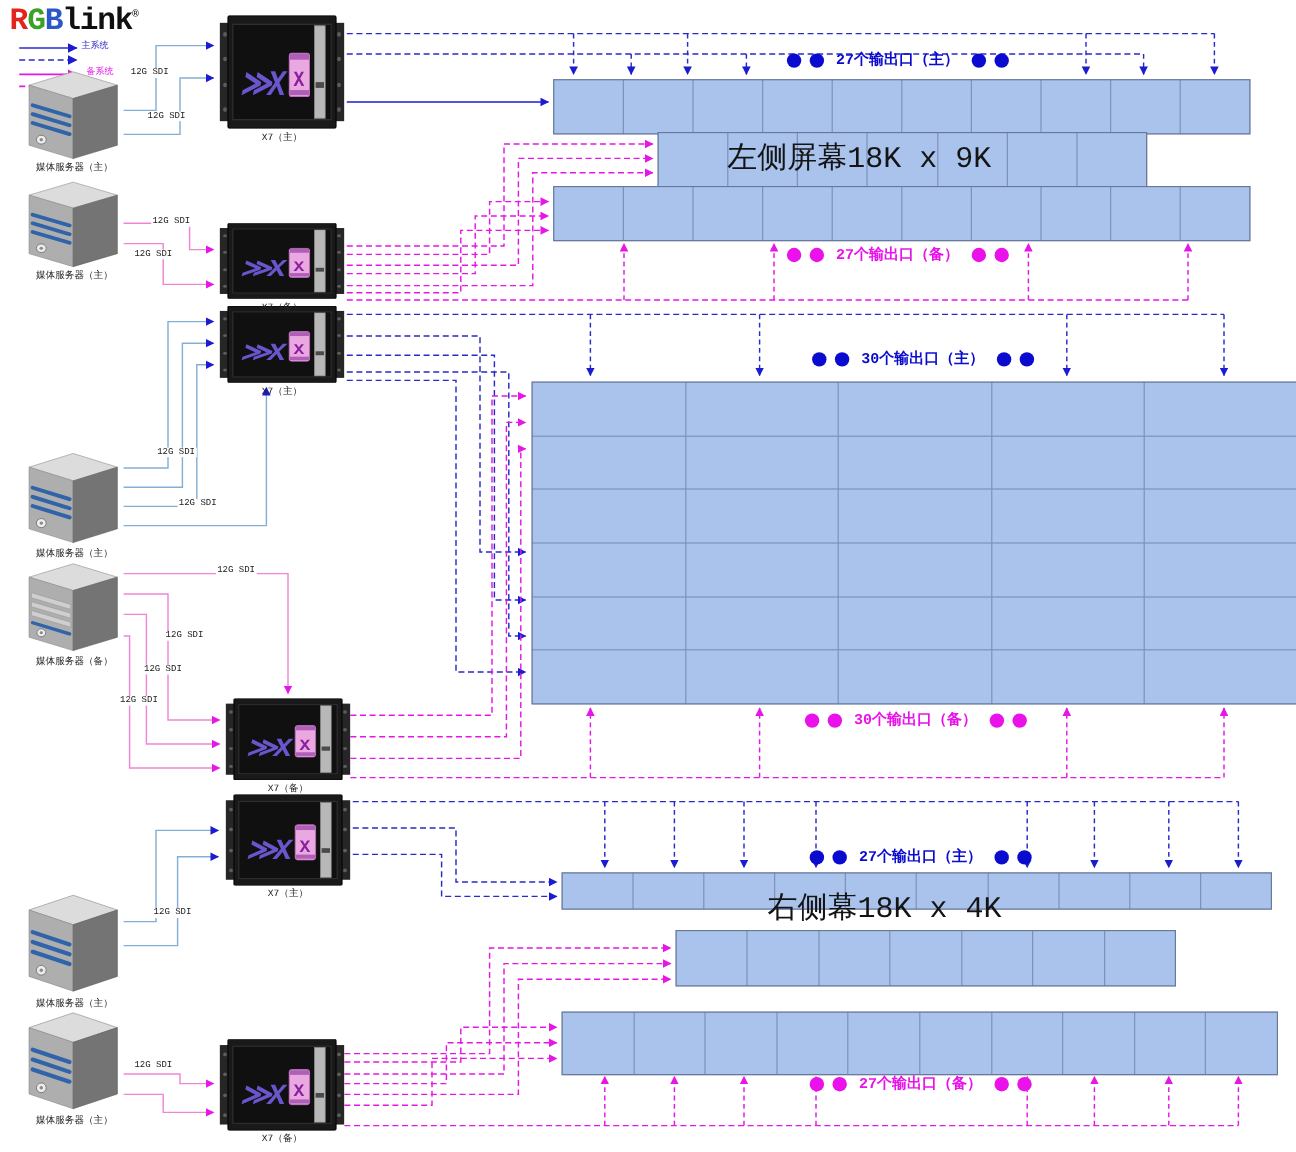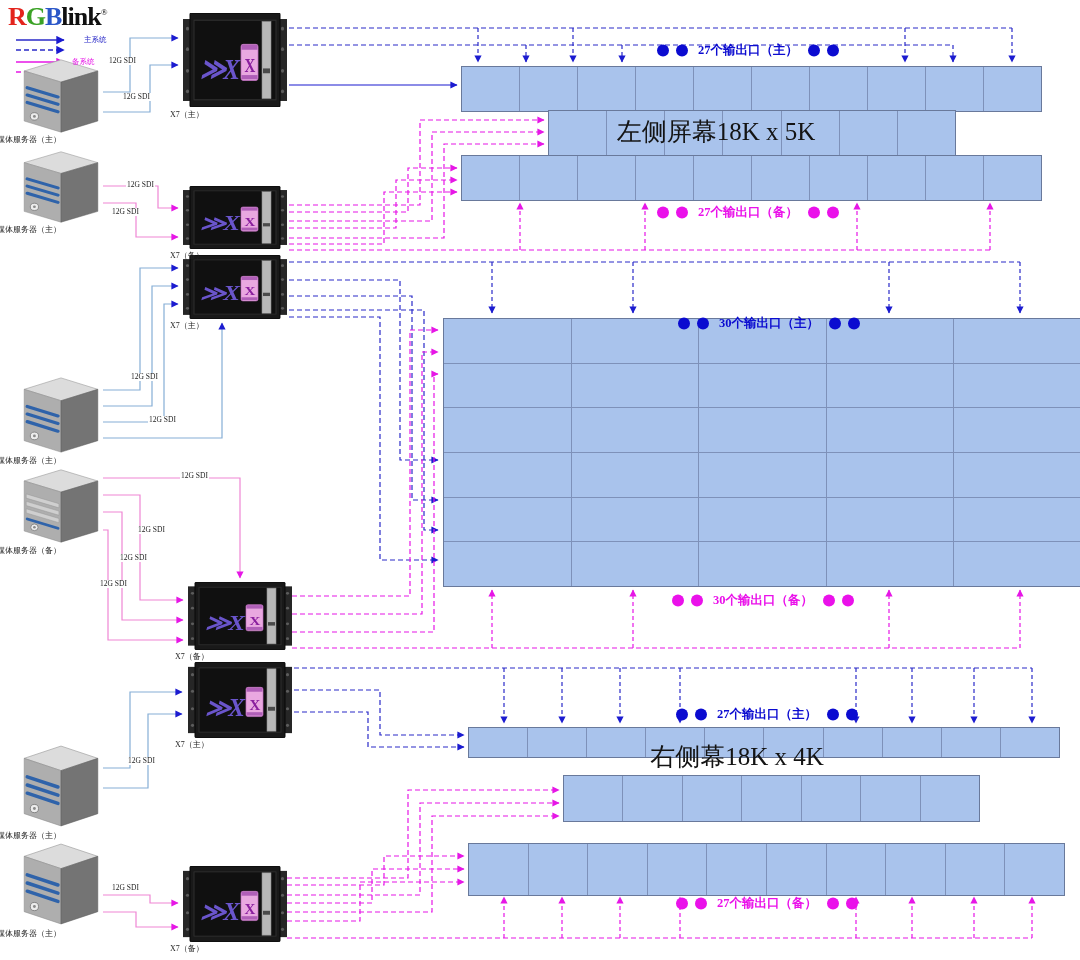--- a/index.html
+++ b/index.html
@@ -1,40 +1,40 @@
 <!DOCTYPE html>
 <html><head>
 <meta charset="utf-8">
 <style>
   html,body{margin:0;padding:0;background:#fff;}
   .canvas{position:relative;width:1080px;height:960px;background:#fff;overflow:hidden;
-          font-family:Liberation Serif, serif;}
+          font-family:Liberation Mono, monospace;}
   svg.wires{position:absolute;left:0;top:0;z-index:1;}
   .device{position:absolute;z-index:3;}
   #screens-layer .screen-block{position:absolute;display:grid;gap:1px;background:#7e91b9;
       border:1px solid #69799b;z-index:2;}
   .panel{background:#a9c3ec;}
   .screen-label{position:absolute;z-index:4;transform:translate(-50%,-50%);white-space:nowrap;
       color:#141414;font-weight:400;}
   #label-left{left:716px;top:131px;font-size:25px;}
   #label-main{left:790px;top:455px;font-size:31px;}
   #label-right{left:737px;top:756px;font-size:25px;}
   .out-label{position:absolute;z-index:4;transform:translate(-50%,-50%);display:flex;align-items:center;
       gap:7px;font-size:12.5px;font-weight:600;white-space:nowrap;}
   .out-label.blue{color:#0b0bd0;}
   .out-label.mag{color:#ea11ea;}
   .dot{width:12px;height:12px;border-radius:50%;display:inline-block;}
   .out-label.blue .dot{background:#0b0bd0;}
   .out-label.mag .dot{background:#ea11ea;}
   .out-label .txt{margin:0 3px;}
-  .dev-label{position:absolute;z-index:4;font-size:8px;color:#222;text-align:left;width:130px;
+  .dev-label{position:absolute;z-index:4;font-size:8px;color:#222;text-align:center;width:130px;
       transform:translateX(-50%);white-space:nowrap;}
   .sdi{position:absolute;z-index:4;font-size:7.5px;color:#222;background:#fff;padding:0 1px;line-height:1.1;}
   .legend-text{position:absolute;z-index:4;font-size:7.5px;line-height:1;}
-  #legend-main-text{left:84px;top:36px;color:#2a2ac8;}
+  #legend-main-text{left:68px;top:36px;color:#2a2ac8;}
   #legend-backup-text{left:72px;top:58px;color:#e616e6;}
   .logo{position:absolute;left:8px;top:2px;z-index:4;font-size:26px;font-weight:800;letter-spacing:-1px;}
   .logo sup{font-size:9px;font-weight:400;}
 </style>
 </head>
 <body>
 
 <div class="canvas">
 
   <svg width="0" height="0" style="position:absolute" aria-hidden="true">
@@ -344,38 +344,38 @@
         <div class="panel"></div>
         <div class="panel"></div>
         <div class="panel"></div>
         <div class="panel"></div>
         <div class="panel"></div>
         <div class="panel"></div>
         <div class="panel"></div>
         <div class="panel"></div>
       </div>
     </div>
-  <div class="screen-label" id="label-left">左侧屏幕18K x 5K</div>
+  <div class="screen-label" id="label-left">左侧屏幕18K x 9K</div>
   <div class="screen-label" id="label-right">右侧幕18K x 4K</div>
 
   <div class="out-label blue" style="left:748px;top:50px">
     <span class="dot"></span>
       <span class="dot"></span>
     <span class="txt">27个输出口（主）</span>
     <span class="dot"></span>
       <span class="dot"></span>
   </div>
   <div class="out-label mag" style="left:748px;top:212px">
     <span class="dot"></span>
       <span class="dot"></span>
     <span class="txt">27个输出口（备）</span>
     <span class="dot"></span>
       <span class="dot"></span>
   </div>
-  <div class="out-label blue" style="left:769px;top:323px">
+  <div class="out-label blue" style="left:769px;top:299px">
     <span class="dot"></span>
       <span class="dot"></span>
     <span class="txt">30个输出口（主）</span>
     <span class="dot"></span>
       <span class="dot"></span>
   </div>
   <div class="out-label mag" style="left:763px;top:600px">
     <span class="dot"></span>
       <span class="dot"></span>
     <span class="txt">30个输出口（备）</span>

